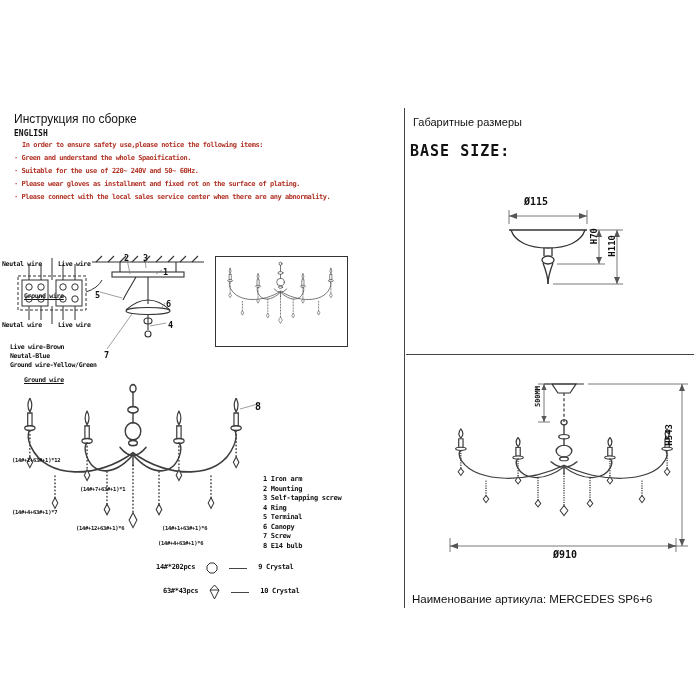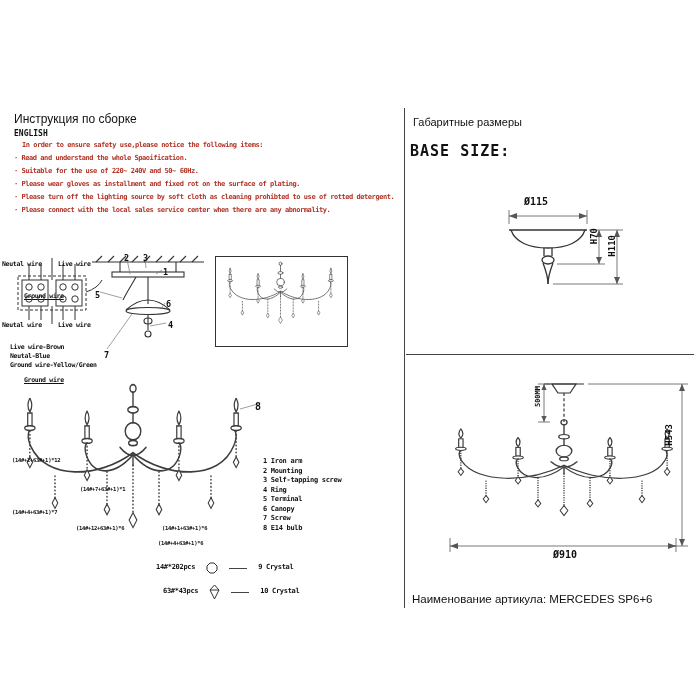--- a/index.html
+++ b/index.html
@@ -83,24 +83,23 @@
   </svg>
 
   <div class="abs vline" style="left:404px;top:108px;height:500px"></div>
   <div class="abs hline" style="left:406px;top:354px;width:288px"></div>
 
   <div class="abs" style="left:14px;top:112px;font-size:12px">Инструкция по сборке</div>
   <div class="abs mono" style="left:14px;top:129px;font-size:8px">ENGLISH</div>
 
   <div class="abs mono red ins" style="left:14px;top:139px">
     <div style="padding-left:8px">In order to ensure safety use,please notice the following items:</div>
-    <div class="b">Read and understand the whole Spaoification.</div>
+    <div class="b">Green and understand the whole Spaoification.</div>
     <div class="b">Suitable for the use of 220~ 240V and 50~ 60Hz.</div>
     <div class="b">Please wear gloves as installment and fixed rot on the surface of plating.</div>
-    <div class="b">Please turn off the lighting source by soft cloth as cleaning prohibted to use of rotted detergent.</div>
     <div class="b">Please connect with the local sales service center when there are any abnormality.</div>
   </div>
 
   <div class="abs mono tiny u" style="left:24px;top:248px">Ground wire</div>
   <div class="abs mono tiny" style="left:2px;top:260px">Neutal wire</div>
   <div class="abs mono tiny" style="left:58px;top:260px">Live wire</div>
   <div class="abs mono tiny" style="left:2px;top:321px">Neutal wire</div>
   <div class="abs mono tiny" style="left:58px;top:321px">Live wire</div>
   <div class="abs mono tiny u" style="left:24px;top:332px">Ground wire</div>
   <div class="abs mono tiny" style="left:10px;top:343px">Live wire-Brown</div>
@@ -179,21 +178,21 @@
     <text x="253" y="32" font-size="10" font-weight="bold" font-family="DejaVu Sans Mono, monospace" fill="#111">8</text>
   </svg>
 
   <div class="abs mono micro" style="left:12px;top:457px">(14#+2+63#+1)*12</div>
   <div class="abs mono micro" style="left:80px;top:486px">(14#+7+63#+1)*1</div>
   <div class="abs mono micro" style="left:12px;top:509px">(14#+4+63#+1)*7</div>
   <div class="abs mono micro" style="left:76px;top:525px">(14#+12+63#+1)*6</div>
   <div class="abs mono micro" style="left:162px;top:525px">(14#+1+63#+1)*6</div>
   <div class="abs mono micro" style="left:158px;top:540px">(14#+4+63#+1)*6</div>
 
-  <div class="abs mono parts" style="left:263px;top:457px">
+  <div class="abs mono parts" style="left:263px;top:475px">
     <div><span>1</span> <span>Iron arm</span></div>
     <div><span>2</span> <span>Mounting</span></div>
     <div><span>3</span> <span>Self-tapping screw</span></div>
     <div><span>4</span> <span>Ring</span></div>
     <div><span>5</span> <span>Terminal</span></div>
     <div><span>6</span> <span>Canopy</span></div>
     <div><span>7</span> <span>Screw</span></div>
     <div><span>8</span> <span>E14 bulb</span></div>
   </div>
 

